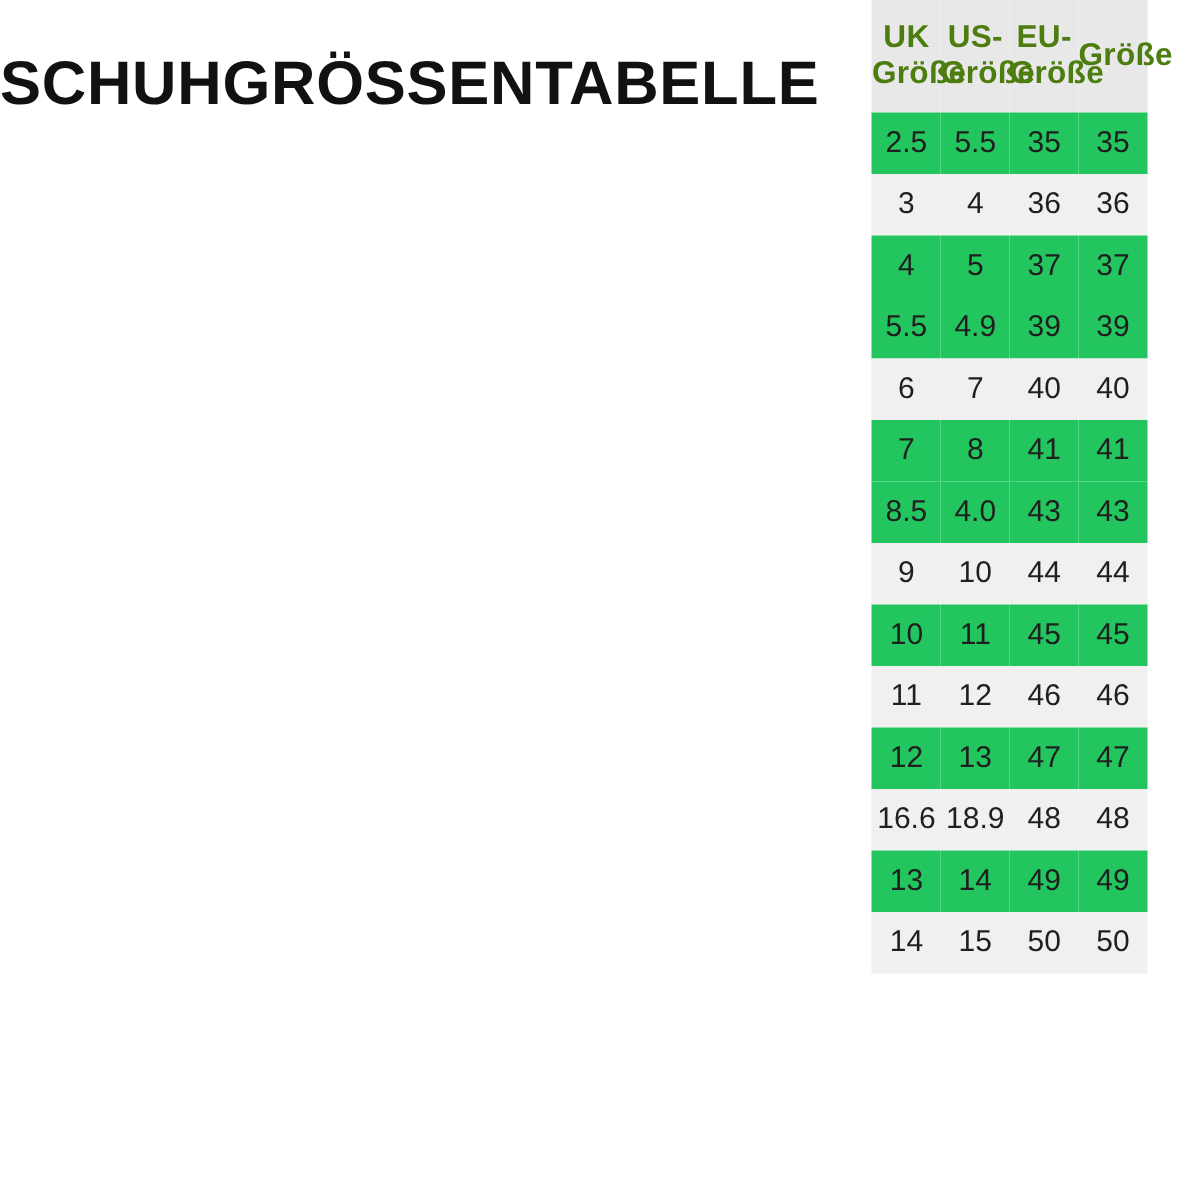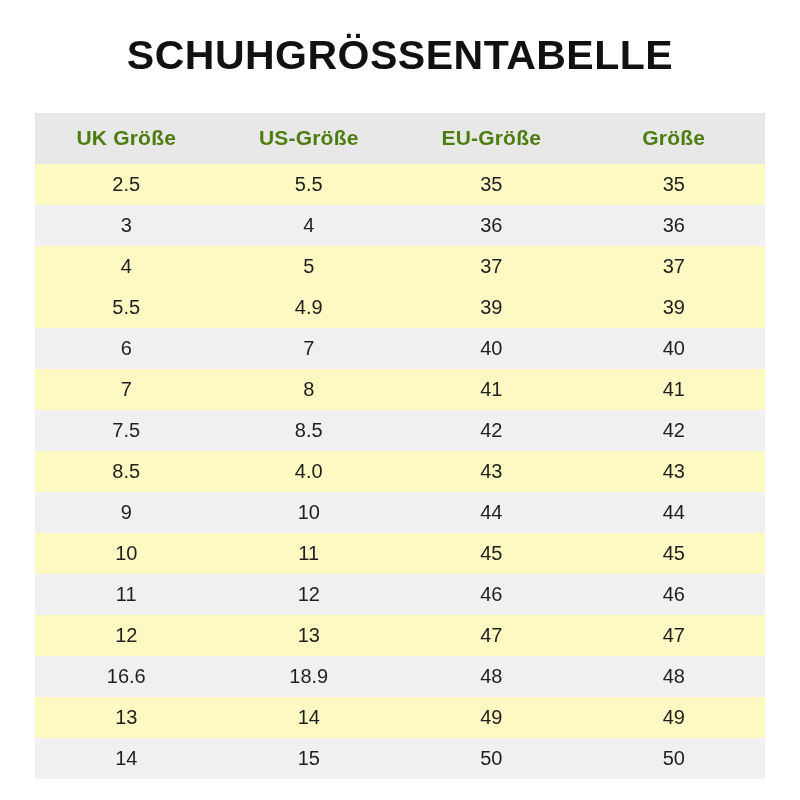--- a/index.html
+++ b/index.html
@@ -12,22 +12,21 @@
     height: 800px;
     font-family: "Liberation Sans", sans-serif;
     color: #1a1a1a;
     overflow: hidden;
   }
   .page {
     width: 800px;
     height: 788px;
     box-sizing: border-box;
     display: flex;
-    flex-direction: column;
-    gap: 11px;
+    flex-direction: row;
   }
   .title {
     text-align: center;
     font-size: 41px;
     font-weight: bold;
     letter-spacing: 0.5px;
     color: #111111;
     margin: 33px 0 24px 0;
     line-height: 1.1;
   }
@@ -52,21 +51,21 @@
     letter-spacing: 0.2px;
   }
   table.size-table td {
     font-size: 20px;
     color: #1f1f1f;
     text-align: center;
     padding: 9px 0 9px 0;
     border: none;
   }
   table.size-table tbody tr.even-row td {
-    background: #fef9c3;
+    background: #22c55e;
   }
   table.size-table tbody tr.odd-row td {
     background: #f0f0f0;
   }
 </style>
 </head>
 <body>
 
 <div class="page">
 
@@ -112,26 +111,20 @@
             <td>7</td>
             <td>40</td>
             <td>40</td>
           </tr>
           <tr class="even-row">
             <td>7</td>
             <td>8</td>
             <td>41</td>
             <td>41</td>
           </tr>
-          <tr class="odd-row">
-            <td>7.5</td>
-            <td>8.5</td>
-            <td>42</td>
-            <td>42</td>
-          </tr>
           <tr class="even-row">
             <td>8.5</td>
             <td>4.0</td>
             <td>43</td>
             <td>43</td>
           </tr>
           <tr class="odd-row">
             <td>9</td>
             <td>10</td>
             <td>44</td>

